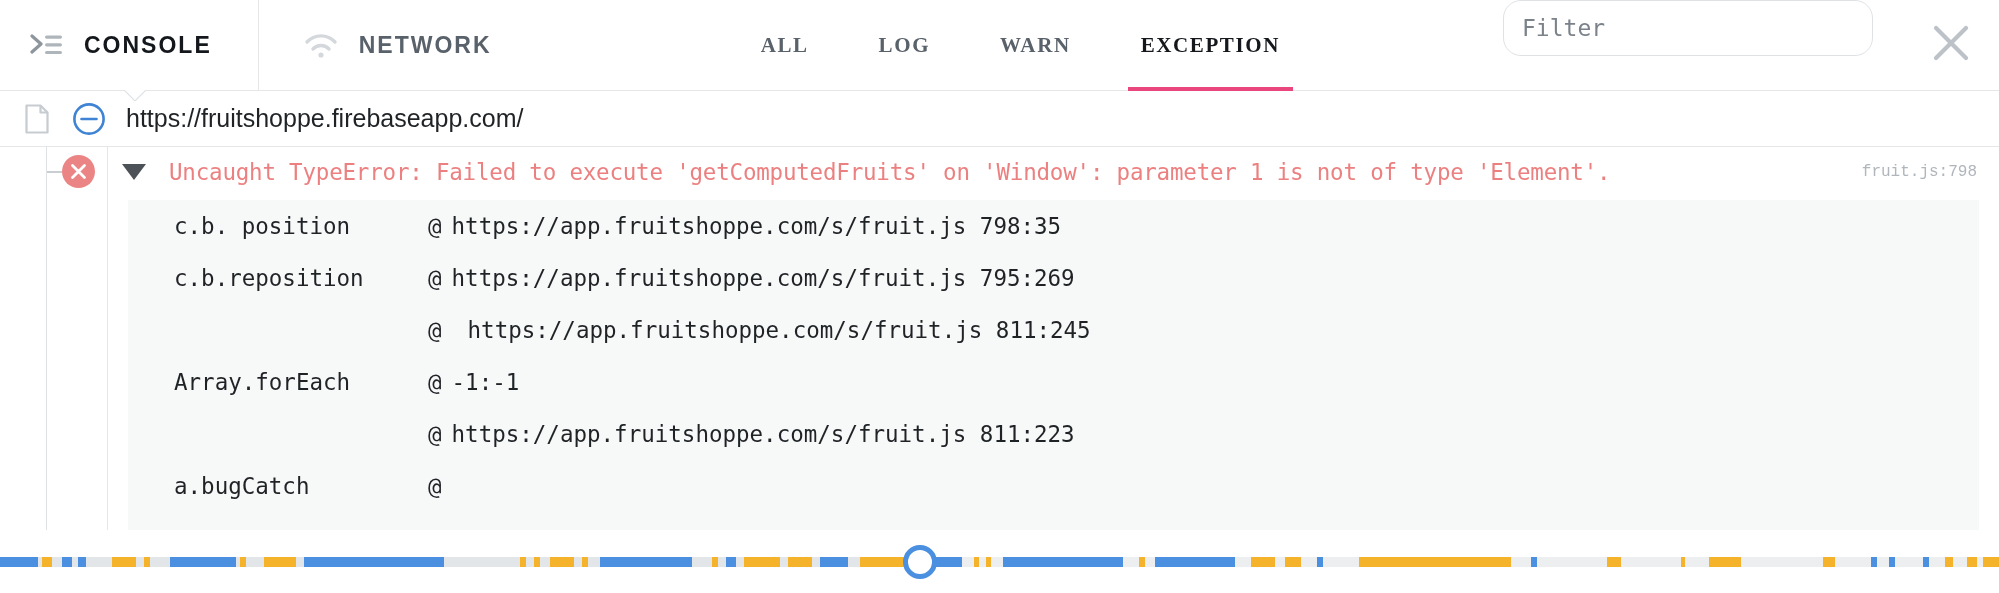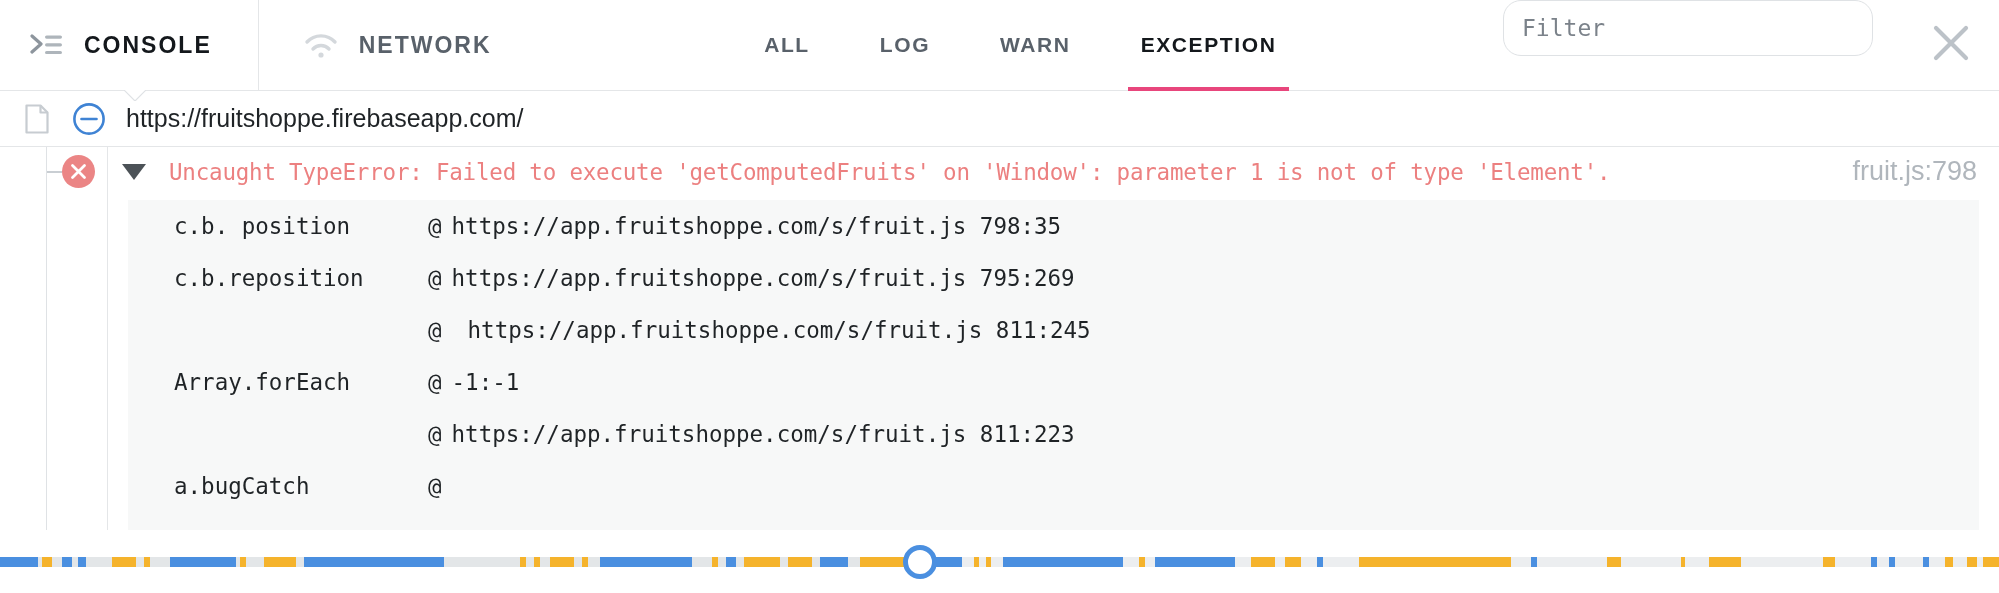--- a/index.html
+++ b/index.html
@@ -47,20 +47,21 @@
   .console-icon { width: 34px; height: 24px; display:block; }
   .network-icon { width: 36px; height: 28px; display:block; }
 
   .filters {
     flex: 1;
     display: flex;
     align-items: center;
     justify-content: center;
     gap: 16px;
     position: relative;
+    font-family: Liberation Serif, serif;
   }
   .flt {
     position: relative;
     height: 91px;
     display: flex;
     align-items: center;
     padding: 0 27px;
     box-sizing: border-box;
     font-size: 21px;
     letter-spacing: 1.6px;
@@ -189,22 +190,22 @@
     margin-left: 23px;
     font-family: "DejaVu Sans Mono", monospace;
     font-size: 22.5px;
     color: #ec8080;
     white-space: nowrap;
     letter-spacing: -0.2px;
   }
   .err-src {
     margin-left: auto;
     margin-right: 22px;
-    font-family: Liberation Sans, sans-serif;
-    font-size: 27px;
+    font-family: Liberation Mono, monospace;
+    font-size: 16px;
     color: #b0b6bc;
     white-space: nowrap;
     cursor: pointer;
   }
 
   .stack-panel {
     position: absolute;
     left: 128px; right: 20px;
     top: 53px; bottom: 0;
     background: #f7f8f8;

